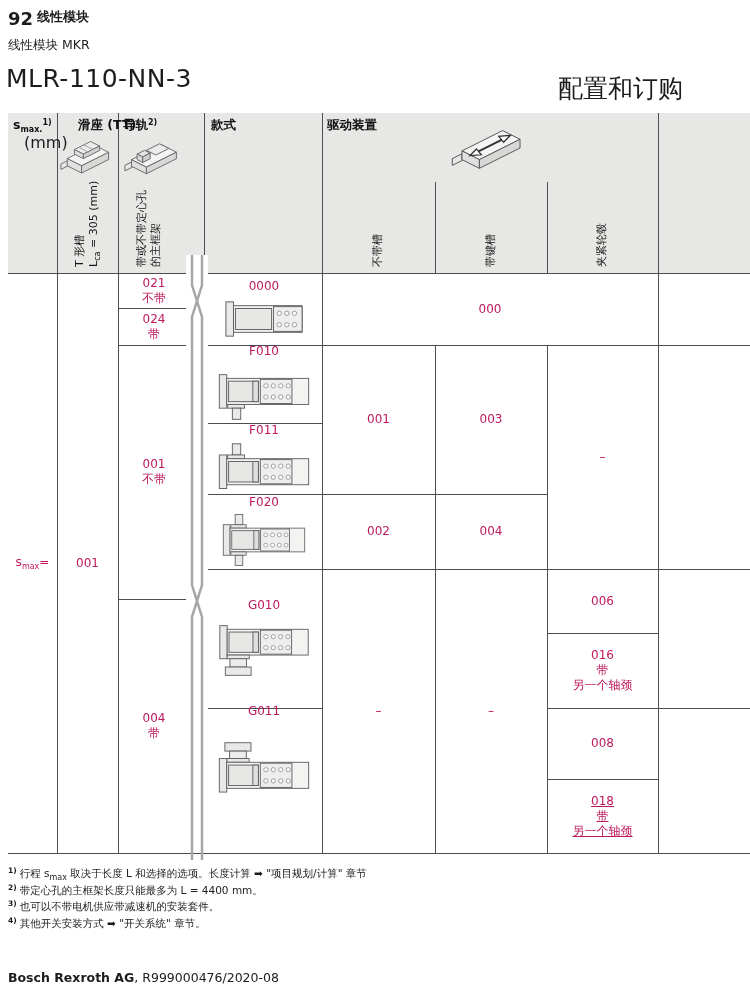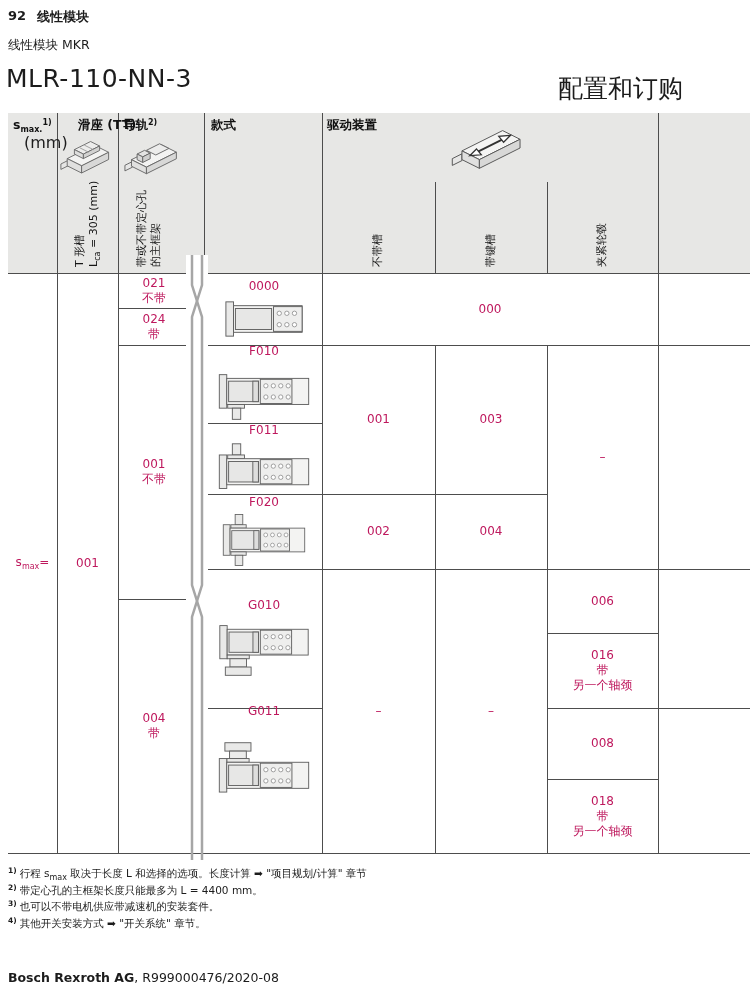--- a/index.html
+++ b/index.html
@@ -18,21 +18,21 @@
   .fn{position:absolute;left:8px;top:866px;font-size:10.5px;line-height:15.5px;color:#1c1c1c;}
   .fn .fsup{font-size:7.5px;font-weight:bold;position:relative;top:-4px;margin-right:3px;}
   .icon-svg{display:block;}
   svg{overflow:visible;}
 </style>
 </head>
 <body>
 
 <div id="page">
 
-  <div class="abs b" style="left:8px;top:8px;font-size:13px;">92</div>
+  <div class="abs b" style="left:8px;top:8px;font-size:18px;">92</div>
   <div class="abs b" style="left:37px;top:8px;font-size:13px;">线性模块</div>
   <div class="abs" style="left:8px;top:37px;font-size:12.5px;">线性模块 MKR</div>
   <div class="abs" style="left:6px;top:64px;font-size:25px;letter-spacing:.5px;">MLR-110-NN-3</div>
   <div class="abs" style="right:67px;top:72px;font-size:25px;">配置和订购</div>
 
   <svg class="abs" style="left:0;top:0;" width="750" height="992">
     <rect x="8" y="113" width="742" height="160" fill="#e7e7e5"></rect>
     <g stroke-width="1" shape-rendering="crispEdges" stroke="#4d4d4d">
       <line x1="57.5" y1="113" x2="57.5" y2="853"></line>
       <line x1="118.5" y1="113" x2="118.5" y2="853"></line>
@@ -298,21 +298,21 @@
   <div class="cell" style="left:547px;top:345px;width:111px;height:224px;">–</div>
   <div class="cell" style="left:322px;top:569px;width:113px;height:284px;">–</div>
   <div class="cell" style="left:435px;top:569px;width:112px;height:284px;">–</div>
   <div class="cell" style="left:547px;top:569px;width:111px;height:64px;">006</div>
   <div class="cell col" style="left:547px;top:633px;width:111px;height:75px;">
     <div>016</div>
     <div>带</div>
     <div>另一个轴颈</div>
   </div>
   <div class="cell" style="left:547px;top:708px;width:111px;height:71px;">008</div>
-  <div class="cell col" style="left:547px;top:779px;width:111px;height:74px;">
+  <div class="cell col" style="left:547px;top:779px;width:111px;height:74px;text-decoration:underline;">
     <div>018</div>
     <div>带</div>
     <div>另一个轴颈</div>
   </div>
 
   <div class="fn">
     <div>
       <span class="fsup">1)</span><span>行程 s</span><span class="sub">max</span><span> 取决于长度 L 和选择的选项。长度计算 </span><span>➡</span><span> "项目规划/计算" 章节</span>
     </div>
     <div>

